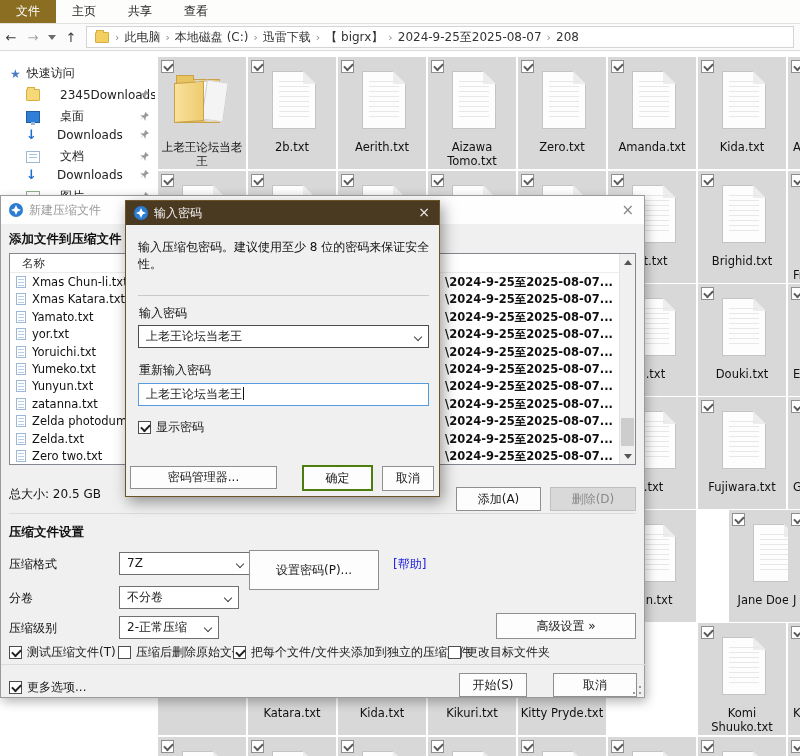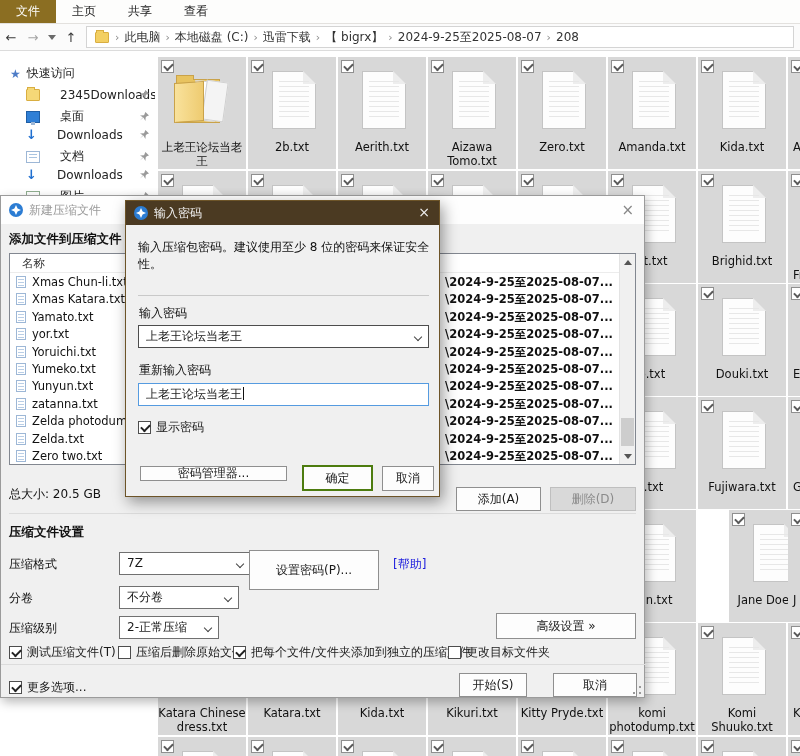--- a/index.html
+++ b/index.html
@@ -351,21 +351,20 @@
       </div>
       <div class="file-cell" style="left: 633px; top: 459px;">
         <div class="cb checked"></div>
         <div class="flabel clip-right">J</div>
       </div>
       <div class="file-cell" style="left: 3px; top: 572px;">
         <div class="cb checked"></div>
         <div class="ficon">
           <div class="lines"></div>
         </div>
-        <div class="flabel">Katara Chinese dress.txt</div>
       </div>
       <div class="file-cell" style="left: 93px; top: 572px;">
         <div class="cb checked"></div>
         <div class="ficon">
           <div class="lines"></div>
         </div>
         <div class="flabel">Katara.txt</div>
       </div>
       <div class="file-cell" style="left: 183px; top: 572px;">
         <div class="cb checked"></div>
@@ -380,27 +379,20 @@
           <div class="lines"></div>
         </div>
         <div class="flabel">Kikuri.txt</div>
       </div>
       <div class="file-cell" style="left: 363px; top: 572px;">
         <div class="cb checked"></div>
         <div class="ficon">
           <div class="lines"></div>
         </div>
         <div class="flabel">Kitty Pryde.txt</div>
-      </div>
-      <div class="file-cell" style="left: 453px; top: 572px;">
-        <div class="cb checked"></div>
-        <div class="ficon">
-          <div class="lines"></div>
-        </div>
-        <div class="flabel">komi photodump.txt</div>
       </div>
       <div class="file-cell" style="left: 543px; top: 572px;">
         <div class="cb checked"></div>
         <div class="ficon">
           <div class="lines"></div>
         </div>
         <div class="flabel">Komi Shuuko.txt</div>
       </div>
       <div class="file-cell" style="left: 633px; top: 572px;">
         <div class="cb checked"></div>
@@ -591,18 +583,18 @@
     <div class="pwd-label" style="top:161px;">重新输入密码</div>
     <div class="tinput" style="top:182px;">
       <span>上老王论坛当老王</span><span class="caret"></span>
     </div>
 
     <div class="fcb checked" style="left:12px; top:218px;">
       <span class="box"></span>
         <span>显示密码</span>
     </div>
 
-    <div class="btn" style="left:14px; top:265px; width:147px; height:15px;">密码管理器...</div>
+    <div class="btn" style="left:4px; top:265px; width:147px; height:23px;">密码管理器...</div>
     <div class="btn default-focus" style="left:176px; top:264px; width:71px; height:26px;">确定</div>
     <div class="btn" style="left:256px; top:265px; width:52px; height:25px;">取消</div>
   </div>
 
 </div>
 
 </body></html>

